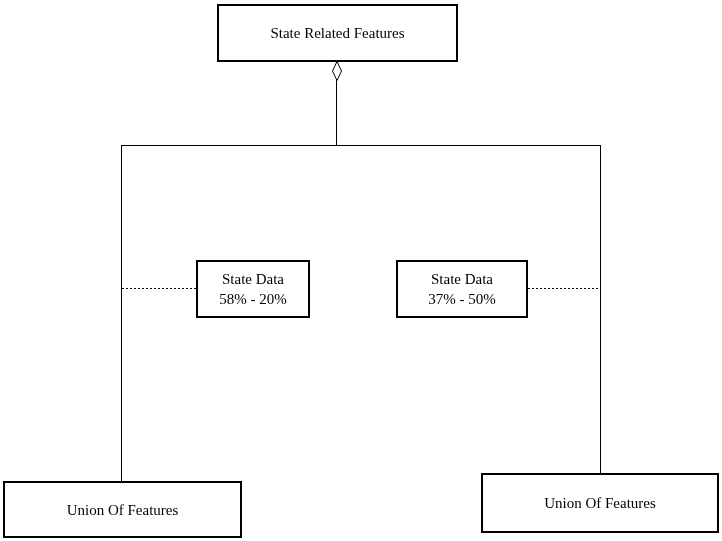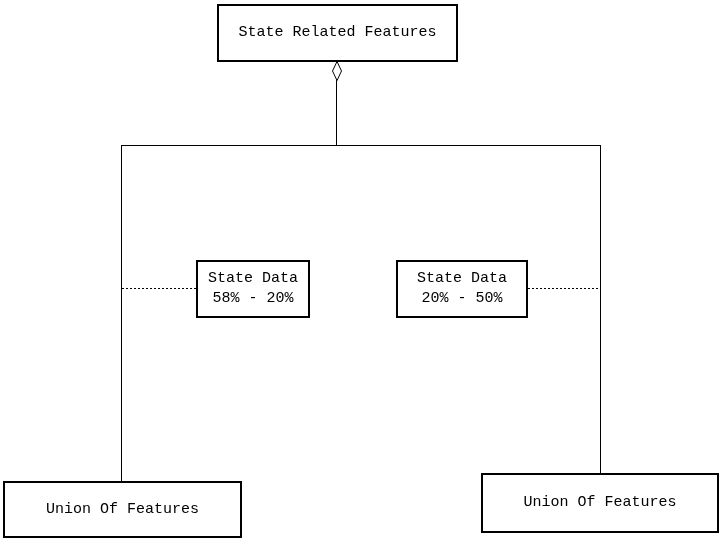--- a/index.html
+++ b/index.html
@@ -5,21 +5,21 @@
   html, body {
     margin: 0;
     padding: 0;
     background: #ffffff;
   }
   .canvas {
     position: relative;
     width: 722px;
     height: 541px;
     background: #ffffff;
-    font-family: Liberation Mono, monospace;
+    font-family: Liberation Serif, serif;
     color: #000000;
     overflow: hidden;
   }
   .node {
     position: absolute;
     box-sizing: border-box;
     border: 2px solid #000000;
     background: #ffffff;
     display: flex;
     flex-direction: column;
@@ -82,21 +82,21 @@
     <span>State Related Features</span>
   </div>
 
   <div class="node node-mid-left">
     <span>State Data</span>
     <span>58% - 20%</span>
   </div>
 
   <div class="node node-mid-right">
     <span>State Data</span>
-    <span>20% - 50%</span>
+    <span>37% - 50%</span>
   </div>
 
   <div class="node node-bottom-left">
     <span>Union Of Features</span>
   </div>
 
   <div class="node node-bottom-right">
     <span>Union Of Features</span>
   </div>
 

